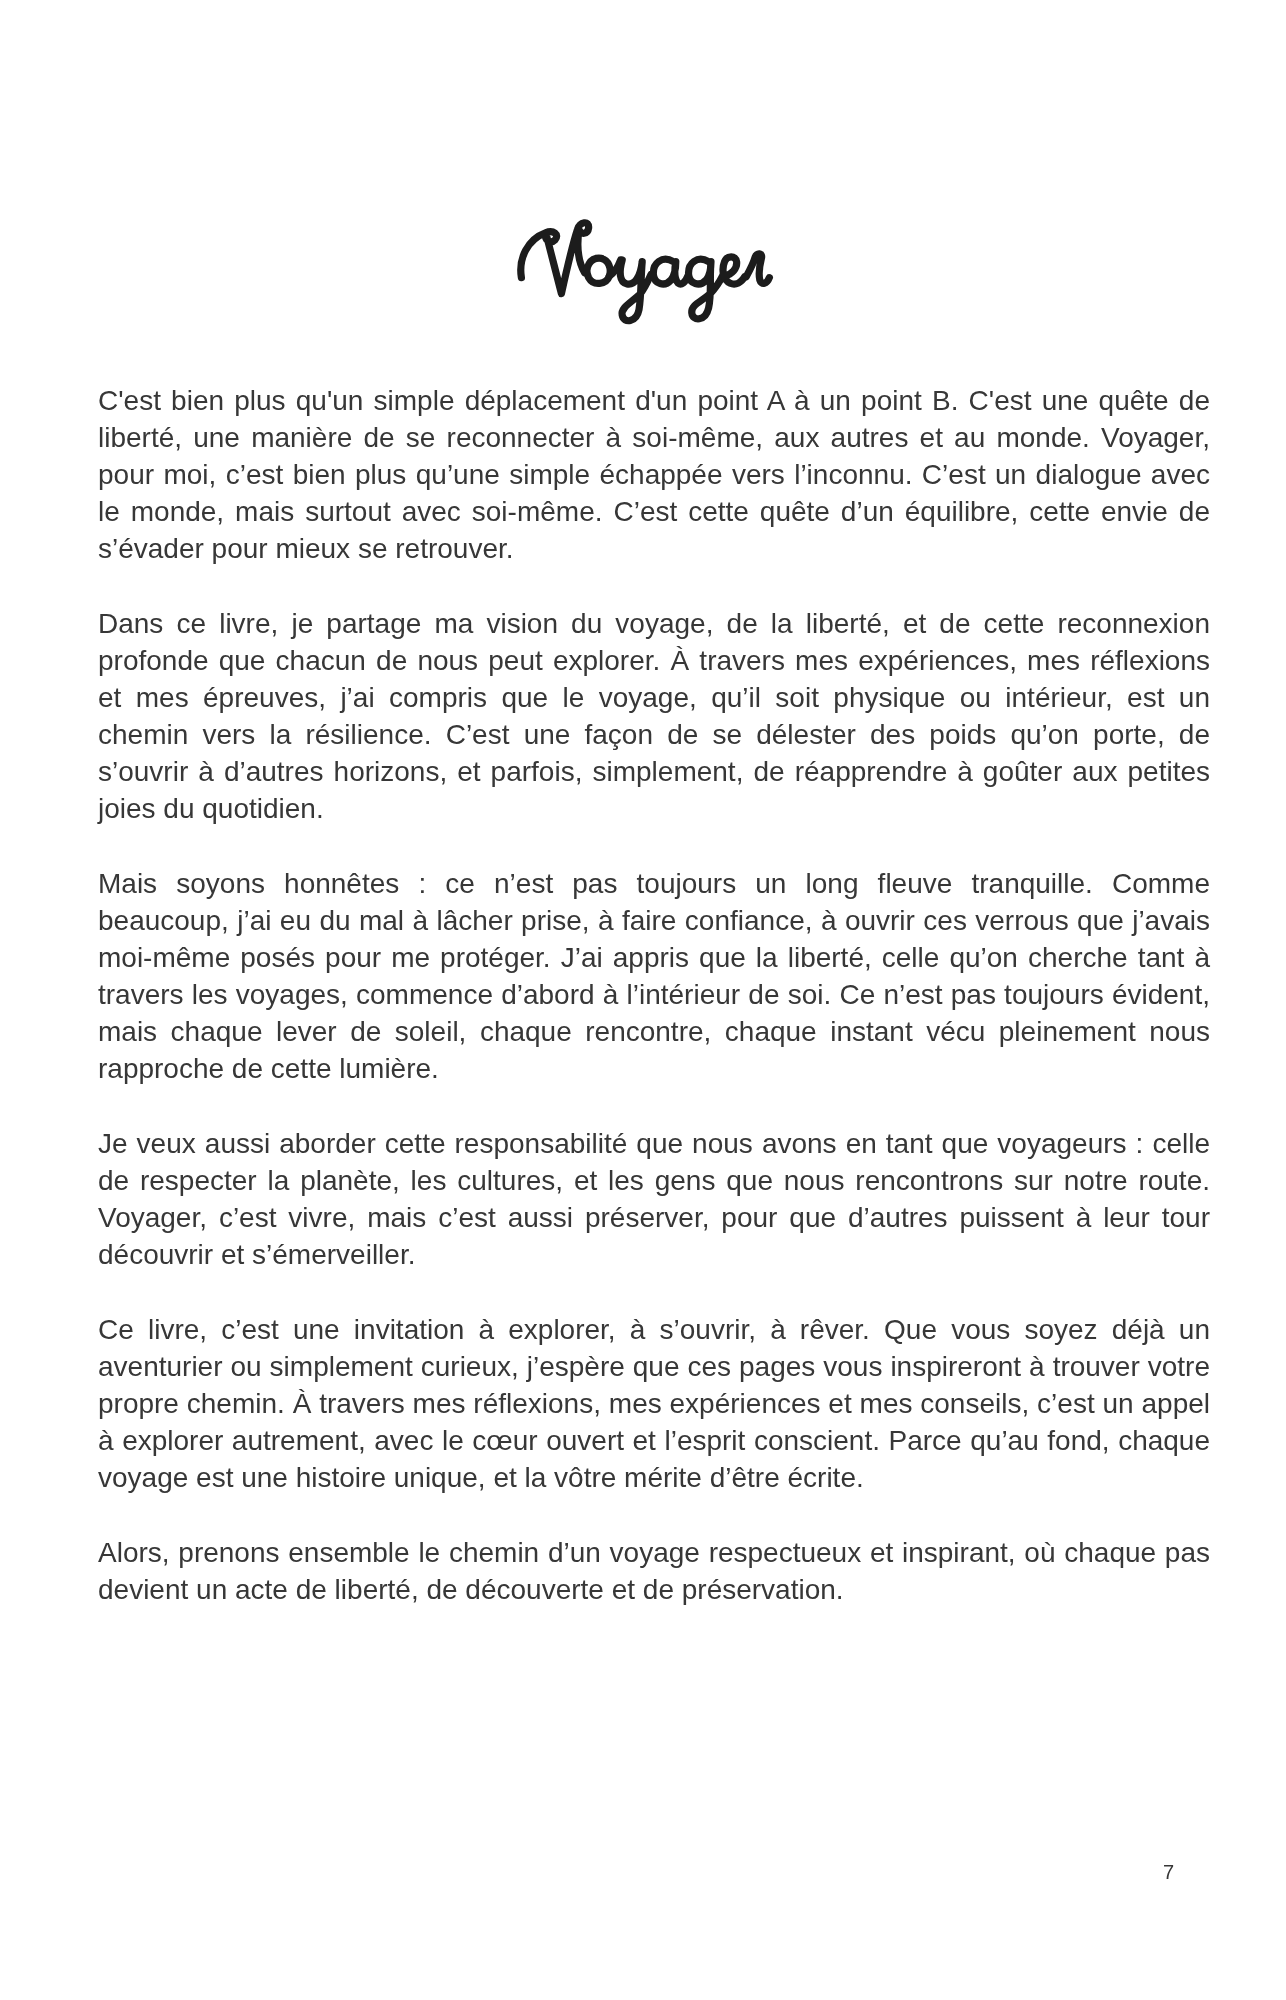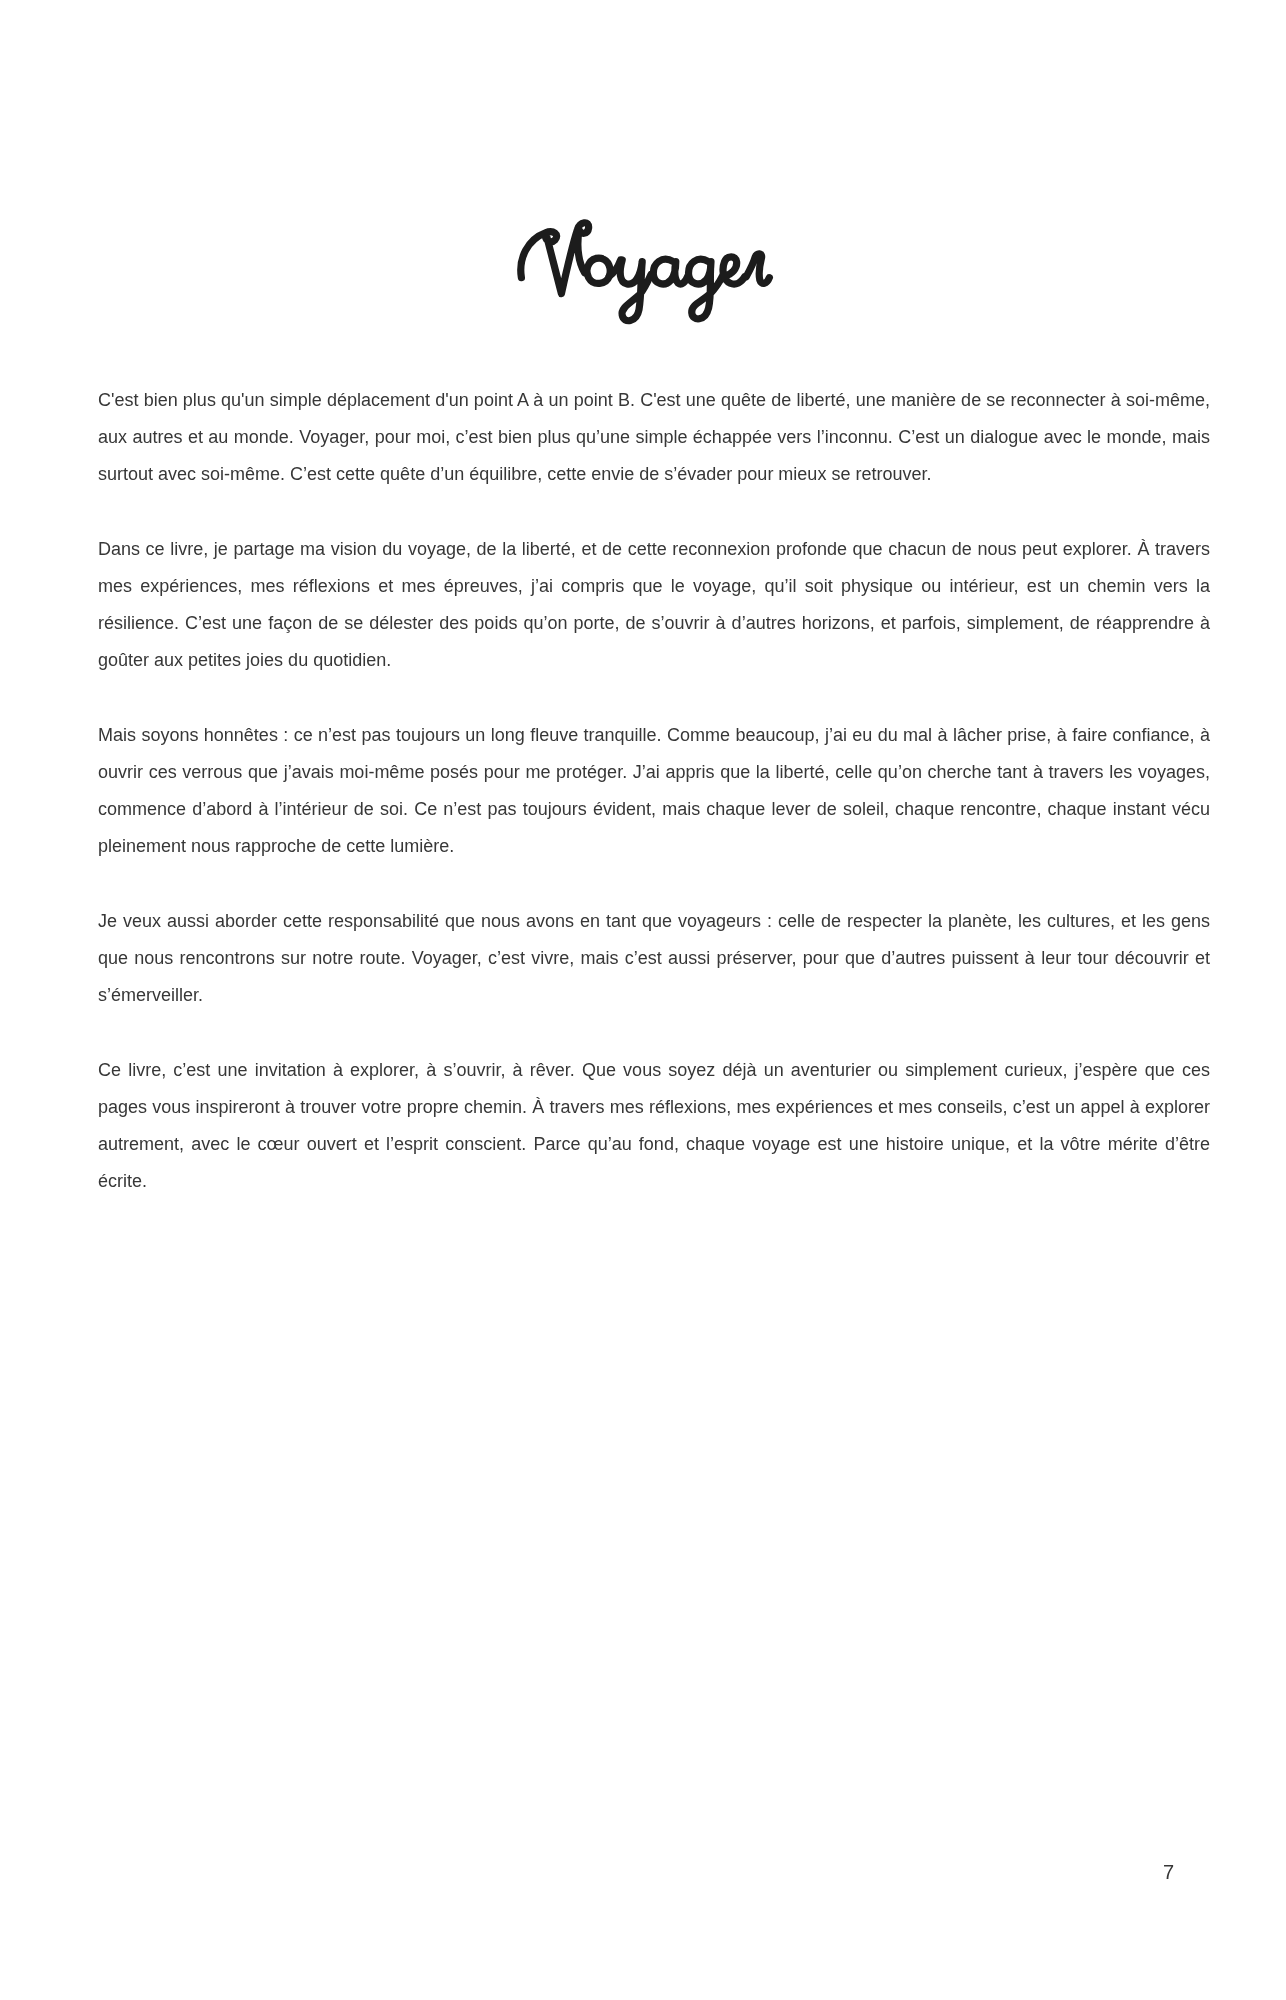--- a/index.html
+++ b/index.html
@@ -31,21 +31,21 @@
   .sr-only{
     position:absolute;
     width:1px;height:1px;
     overflow:hidden;
     clip:rect(0 0 0 0);
     white-space:nowrap;
   }
   .content{
     margin:42px 76px 0 98px;
     color:var(--body-text);
-    font-size:18px;
+    font-size:28px;
     line-height:37px;
     text-align:justify;
     letter-spacing:0px;
   }
   .content p{
     margin:0 0 38px 0;
   }
   .page-number{
     position:absolute;
     top:1862px;
@@ -74,17 +74,18 @@
     </svg>
     <span class="sr-only">Voyager</span>
   </div>
 
   <div class="content">
     <p>C'est bien plus qu'un simple déplacement d'un point A à un point B. C'est une quête de liberté, une manière de se reconnecter à soi-même, aux autres et au monde. Voyager, pour moi, c’est bien plus qu’une simple échappée vers l’inconnu. C’est un dialogue avec le monde, mais surtout avec soi-même. C’est cette quête d’un équilibre, cette envie de s’évader pour mieux se retrouver.</p>
     <p>Dans ce livre, je partage ma vision du voyage, de la liberté, et de cette reconnexion profonde que chacun de nous peut explorer. À travers mes expériences, mes réflexions et mes épreuves, j’ai compris que le voyage, qu’il soit physique ou intérieur, est un chemin vers la résilience. C’est une façon de se délester des poids qu’on porte, de s’ouvrir à d’autres horizons, et parfois, simplement, de réapprendre à goûter aux petites joies du quotidien.</p>
     <p>Mais soyons honnêtes : ce n’est pas toujours un long fleuve tranquille. Comme beaucoup, j’ai eu du mal à lâcher prise, à faire confiance, à ouvrir ces verrous que j’avais moi-même posés pour me protéger. J’ai appris que la liberté, celle qu’on cherche tant à travers les voyages, commence d’abord à l’intérieur de soi. Ce n’est pas toujours évident, mais chaque lever de soleil, chaque rencontre, chaque instant vécu pleinement nous rapproche de cette lumière.</p>
     <p>Je veux aussi aborder cette responsabilité que nous avons en tant que voyageurs : celle de respecter la planète, les cultures, et les gens que nous rencontrons sur notre route. Voyager, c’est vivre, mais c’est aussi préserver, pour que d’autres puissent à leur tour découvrir et s’émerveiller.</p>
     <p>Ce livre, c’est une invitation à explorer, à s’ouvrir, à rêver. Que vous soyez déjà un aventurier ou simplement curieux, j’espère que ces pages vous inspireront à trouver votre propre chemin. À travers mes réflexions, mes expériences et mes conseils, c’est un appel à explorer autrement, avec le cœur ouvert et l’esprit conscient. Parce qu’au fond, chaque voyage est une histoire unique, et la vôtre mérite d’être écrite.</p>
+    <p>Alors, prenons ensemble le chemin d’un voyage respectueux et inspirant, où chaque pas devient un acte de liberté, de découverte et de préservation.</p>
   </div>
 
   <div class="page-number">7</div>
 
 </div>
 
 </body></html>

